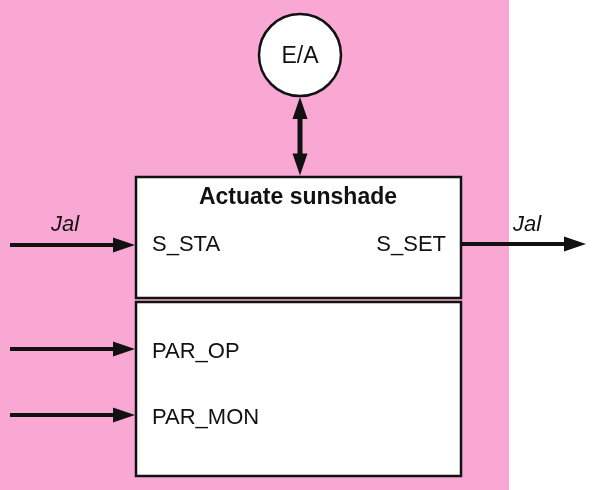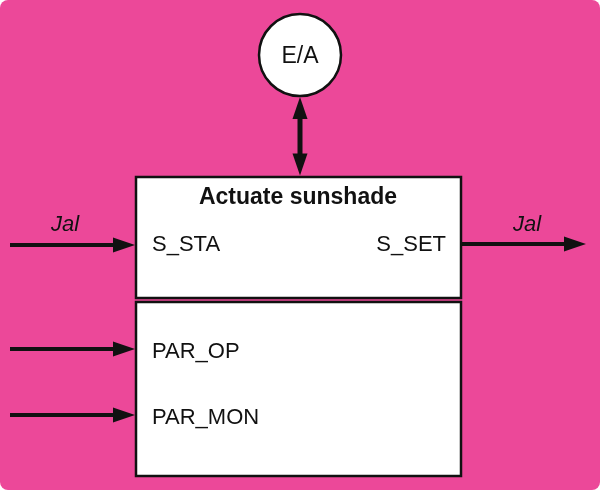--- a/index.html
+++ b/index.html
@@ -5,24 +5,23 @@
   html, body {
     margin: 0;
     padding: 0;
     background: #ffffff;
     width: 600px;
     height: 490px;
     overflow: hidden;
   }
   .canvas {
     position: relative;
-    width: 600px;
+    width: 509px;
     height: 490px;
-    background: #ec4899;
-    border-radius: 8px;
+    background: #f9a8d4;
   }
   svg { display: block; }
   .shape {
     fill: #ffffff;
     stroke: #111111;
     stroke-width: 2.5;
   }
   .shaft {
     stroke: #111111;
     stroke-width: 4;

